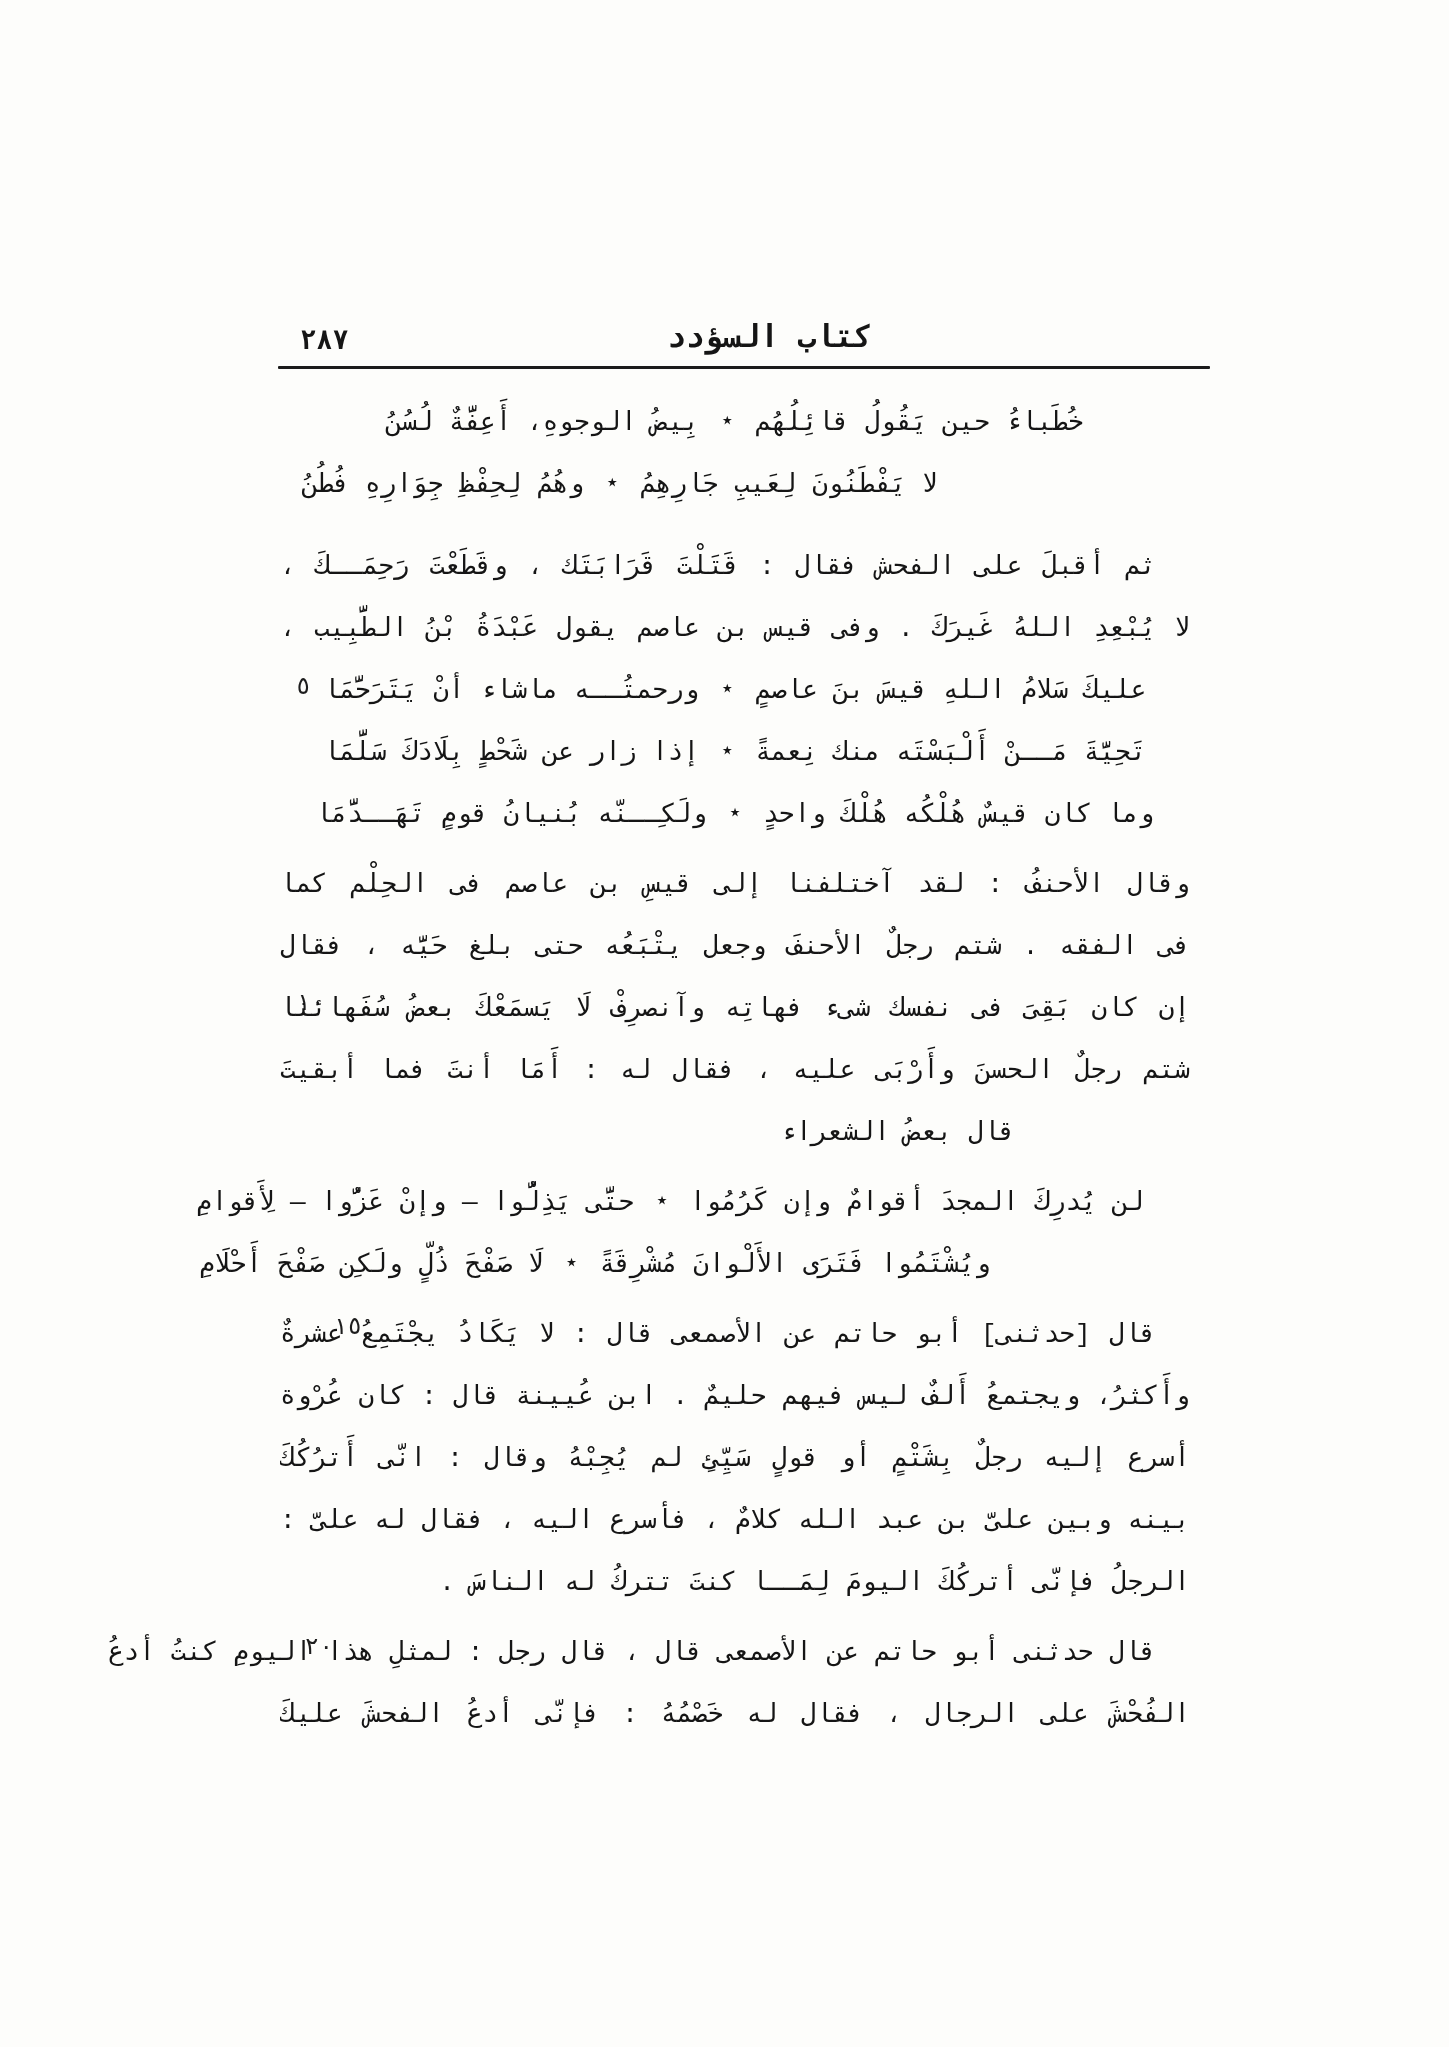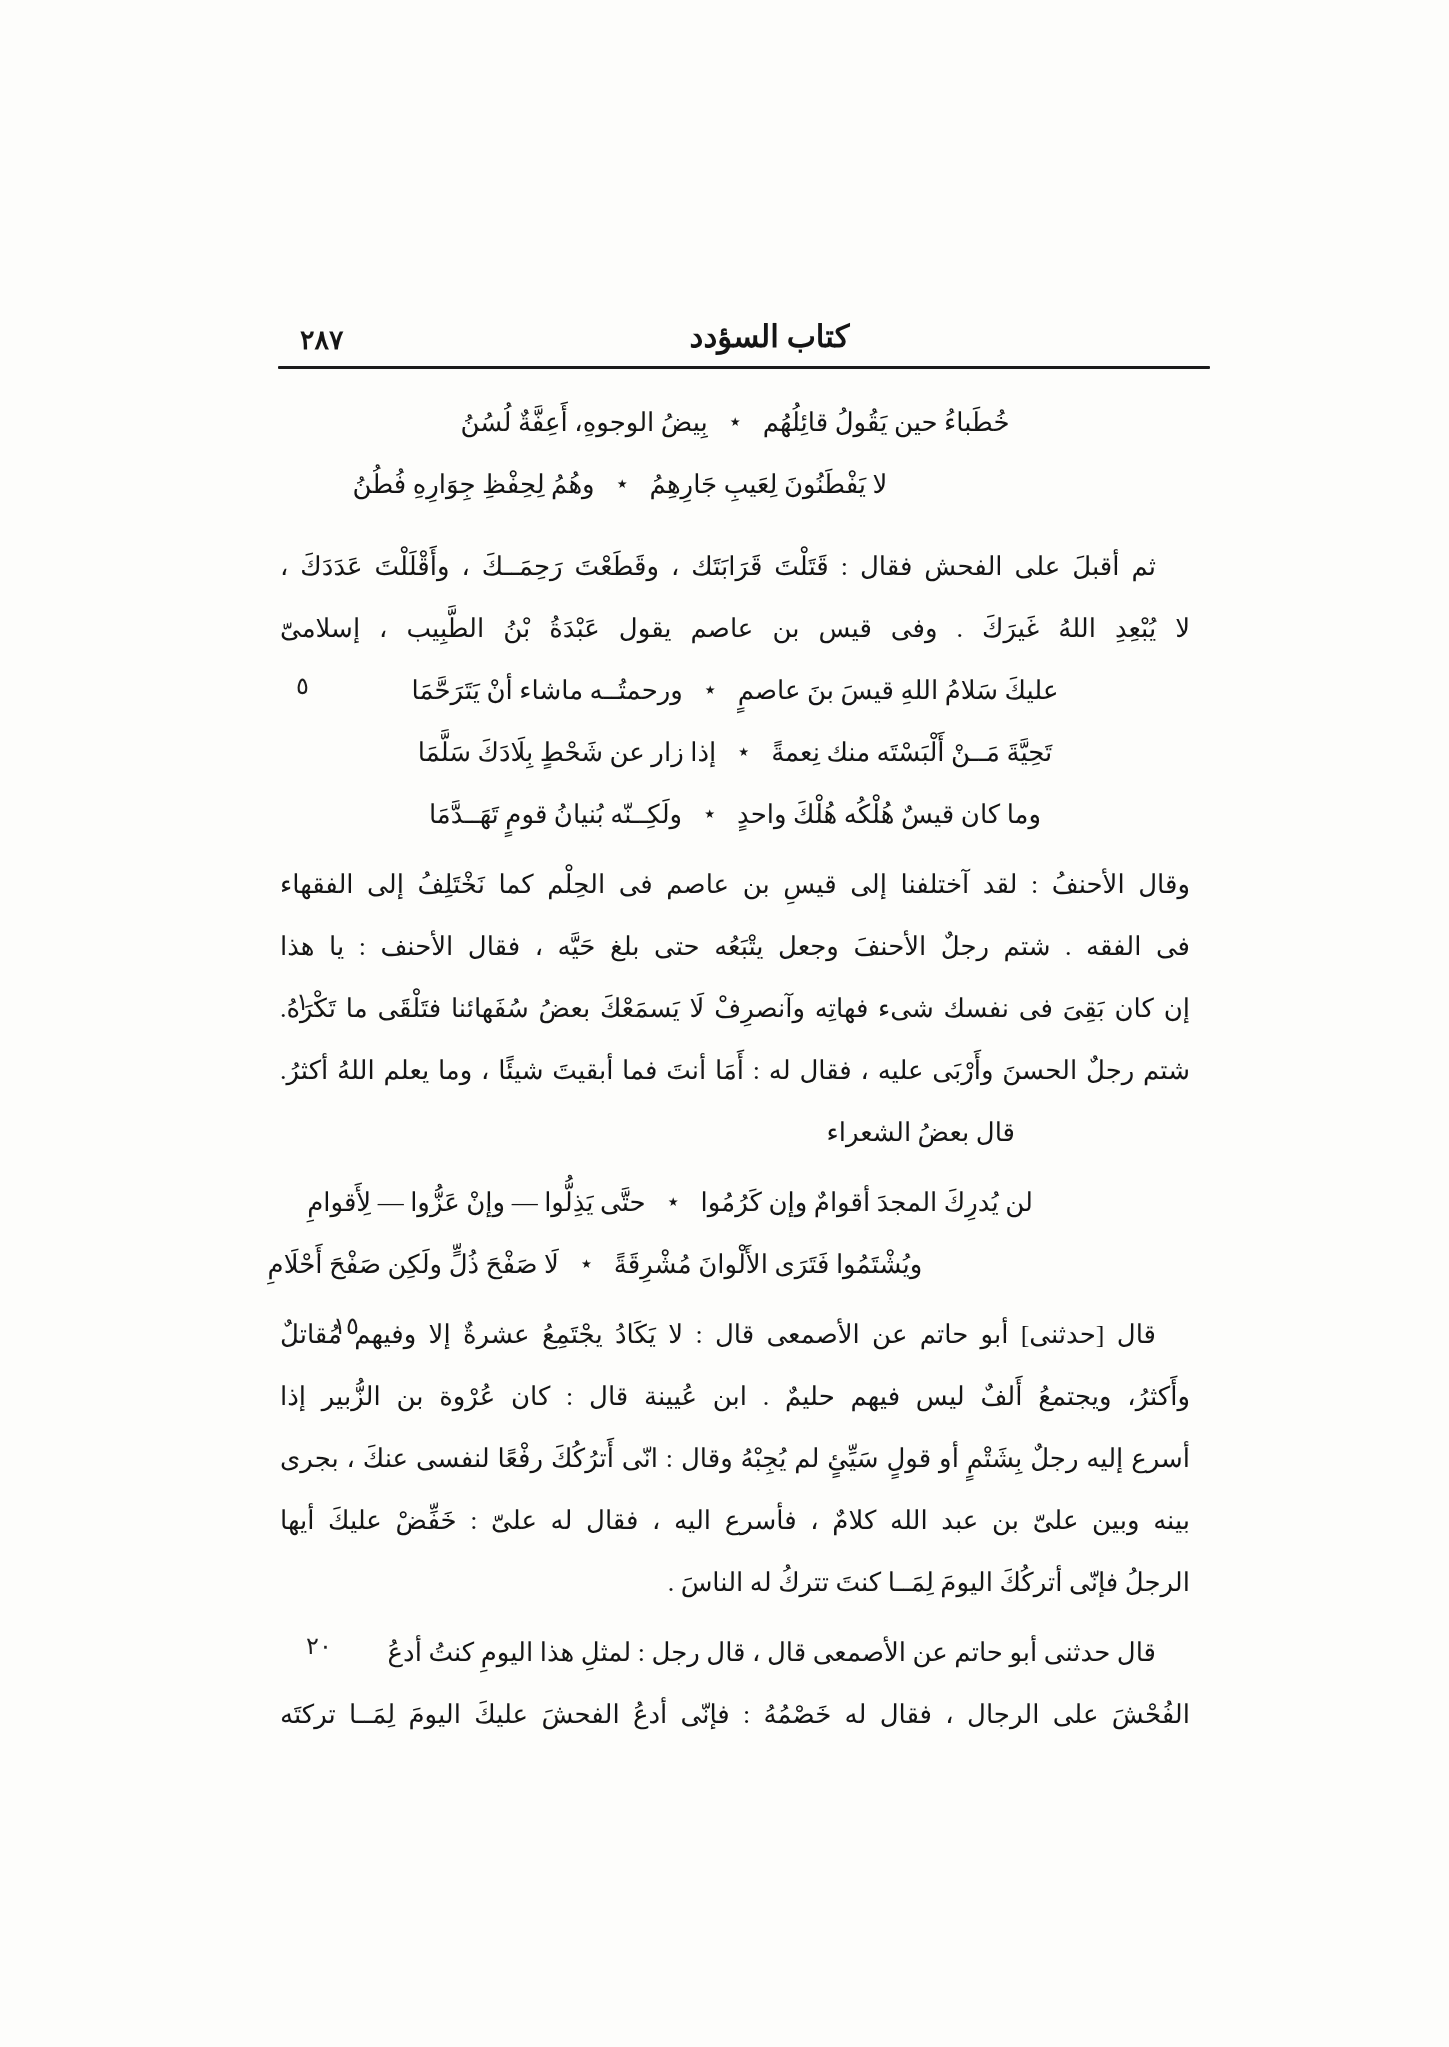--- a/index.html
+++ b/index.html
@@ -2,21 +2,21 @@
 <html lang="ar"><head>
 <meta charset="utf-8">
 <style>
   html,body{margin:0;padding:0;background:#e8e8e6;}
   .page{
     position:relative;
     width:1449px;height:2047px;
     margin:0 auto;
     background:#fdfdfb;
     color:#151515;
-    font-family:Liberation Serif, serif;
+    font-family:Liberation Mono, monospace;
     overflow:hidden;
   }
   .page-number{
     position:absolute;top:324px;left:300px;
     font-size:27px;font-weight:bold;letter-spacing:1px;
   }
   .page-title{
     position:absolute;top:318px;left:0;right:0;
     text-align:center;
     transform:translateX(45px);

